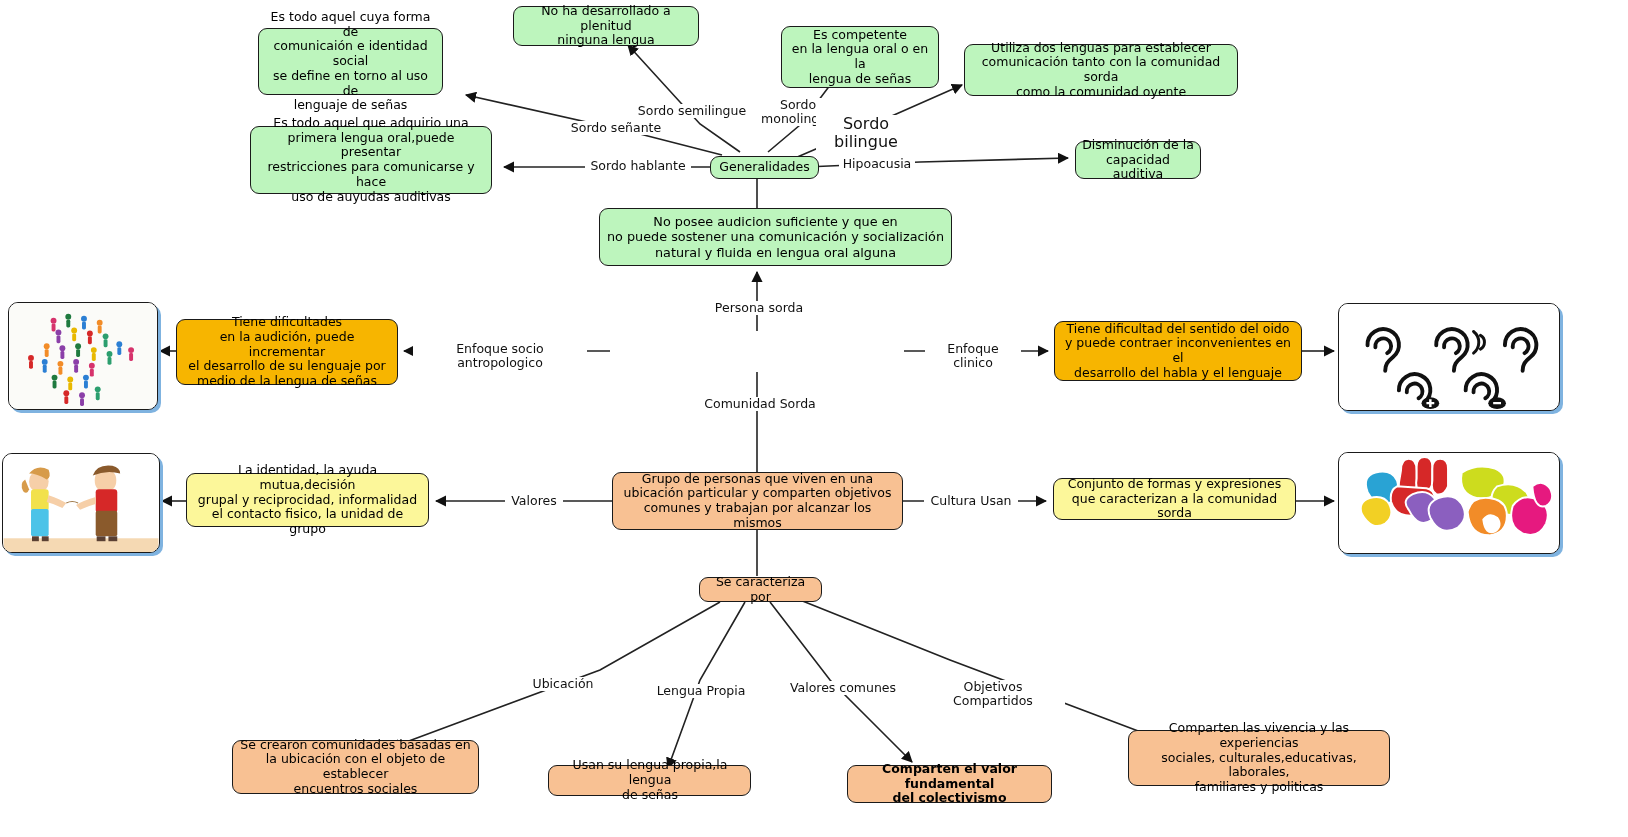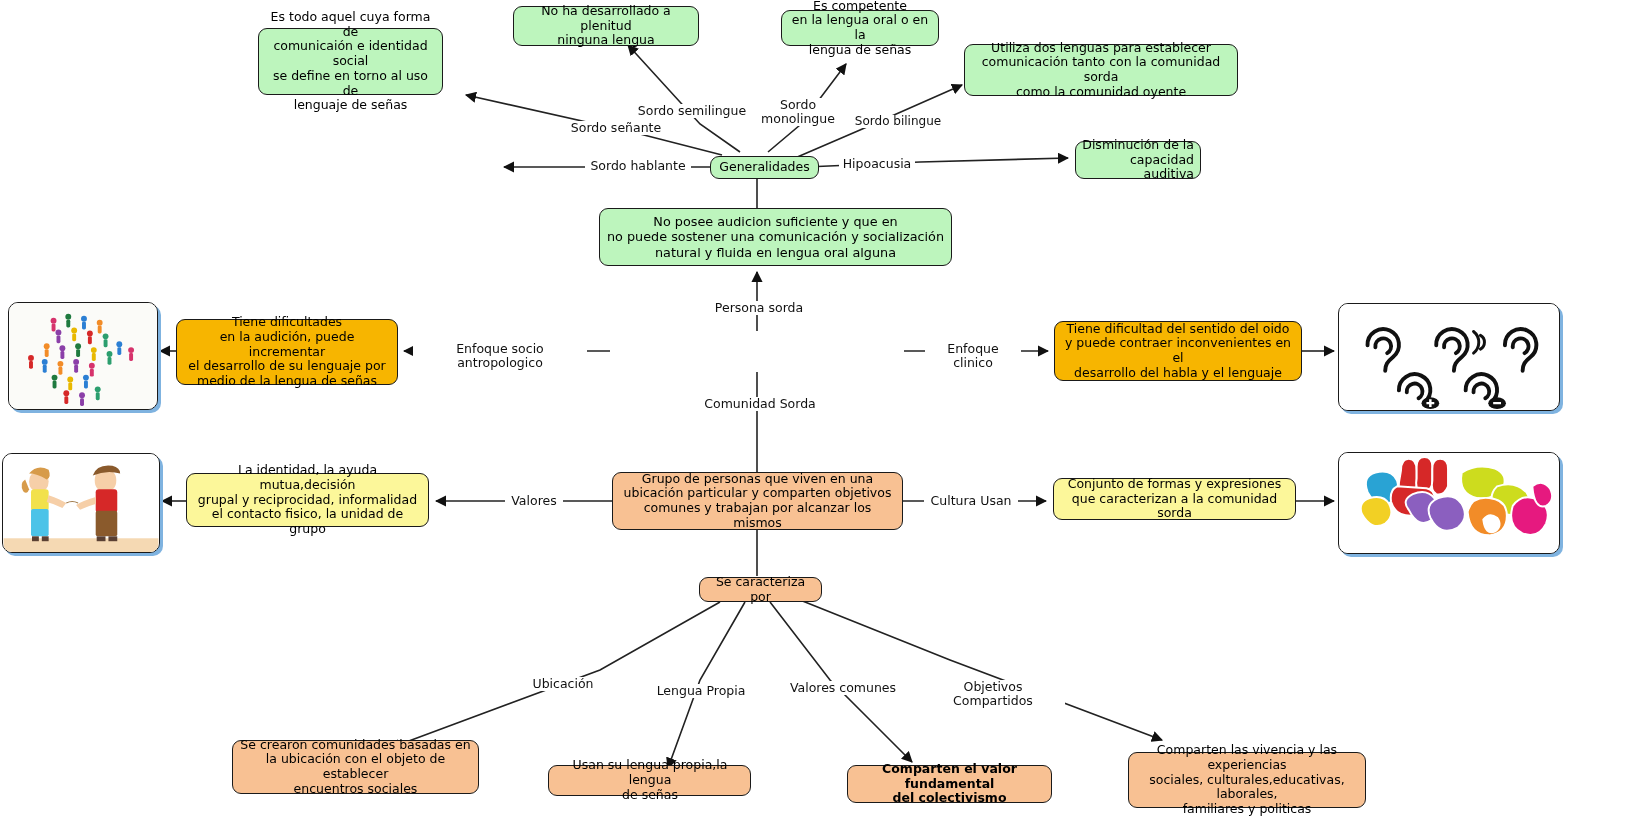--- a/index.html
+++ b/index.html
@@ -126,30 +126,34 @@
   </svg>
 
   <div class="node green" style="left:258px; top:28px; width:185px; height:67px; font-size:12.5px;">Es todo aquel cuya forma de
 comunicaión e identidad social
 se define en torno al uso de
 lenguaje de señas</div>
 
   <div class="node green" style="left:513px; top:6px; width:186px; height:40px; font-size:12.5px;">No ha desarrollado a plenitud
 ninguna lengua</div>
 
-  <div class="node green" style="left:781px; top:10px; width:158px; height:36px; font-size:12.5px;">Es competente
+  <div class="node green" style="left:781px; top:26px; width:158px; height:62px; font-size:12.5px;">Es competente
 en la lengua oral o en la
 lengua de señas</div>
 
   <div class="node green" style="left:964px; top:44px; width:274px; height:52px; font-size:12.5px;">Utiliza dos lenguas para establecer
 comunicación tanto con la comunidad sorda
 como la comunidad oyente</div>
 
-
-  <div class="node green" style="left:1075px; top:141px; width:126px; height:38px; font-size:12.5px;text-align:right;">Disminución de la
+  <div class="node green" style="left:250px; top:126px; width:242px; height:68px; font-size:12.5px;">Es todo aquel que adquirio una
+primera lengua oral,puede presentar
+restricciones para comunicarse y hace
+uso de auyudas auditivas</div>
+
+  <div class="node green" style="left:1075px; top:141px; width:126px; height:38px; font-size:12.5px;">Disminución de la
 capacidad auditiva</div>
 
   <div class="node green" style="left:710px; top:156px; width:109px; height:23px; font-size:12.5px;">Generalidades</div>
 
   <div class="node green" style="left:599px; top:208px; width:353px; height:58px; font-size:12.8px;">No posee audicion suficiente y que en
 no puede sostener una comunicación y socialización
 natural y fluida en lengua oral alguna</div>
 
 
   <div class="node orange" style="left:176px; top:319px; width:222px; height:66px; font-size:12.5px;">Tiene dificultades
@@ -177,34 +181,34 @@
   <div class="node peach" style="left:232px; top:740px; width:247px; height:54px; font-size:12.5px;">Se crearon comunidades basadas en
 la ubicación con el objeto de establecer
 encuentros sociales</div>
 
   <div class="node peach" style="left:548px; top:765px; width:203px; height:31px; font-size:12.5px;padding-left:7px;">Usan su lengua propia,la lengua
 de señas</div>
 
   <div class="node peach" style="left:847px; top:765px; width:205px; height:38px; font-size:12.5px;font-weight:bold;">Comparten el valor fundamental
 del colectivismo</div>
 
-  <div class="node peach" style="left:1128px; top:752px; width:238px; height:56px; font-size:12.5px;">Comparten las vivencia y las experiencias
+  <div class="node peach" style="left:1128px; top:730px; width:262px; height:56px; font-size:12.5px;">Comparten las vivencia y las experiencias
 sociales, culturales,educativas, laborales,
 familiares y politicas</div>
 
   <div class="edge-label" style="left:567px; top:121px; width:94px; font-size:12.5px;">Sordo señante</div>
 
   <div class="edge-label" style="left:585px; top:159px; width:102px; font-size:12.5px;">Sordo hablante</div>
 
   <div class="edge-label" style="left:635px; top:104px; width:110px; font-size:12.5px;">Sordo semilingue</div>
 
   <div class="edge-label" style="left:756px; top:98px; width:80px; font-size:12.5px;">Sordo
 monolingue</div>
 
-  <div class="edge-label" style="left:848px; top:115px; width:96px; font-size:12px;">Sordo bilingue</div>
+  <div class="edge-label" style="left:816px; top:115px; width:96px; font-size:16px;">Sordo bilingue</div>
 
   <div class="edge-label" style="left:839px; top:157px; width:72px; font-size:12.5px;">Hipoacusia</div>
 
   <div class="edge-label" style="left:707px; top:301px; width:100px; font-size:12.5px;">Persona sorda</div>
 
   <div class="edge-label" style="left:701px; top:397px; width:114px; font-size:12.5px;">Comunidad Sorda</div>
 
   <div class="edge-label" style="left:413px; top:342px; width:170px; font-size:12.5px;">Enfoque socio antropologico</div>
 
   <div class="edge-label" style="left:925px; top:342px; width:92px; font-size:12.5px;">Enfoque clinico</div>

